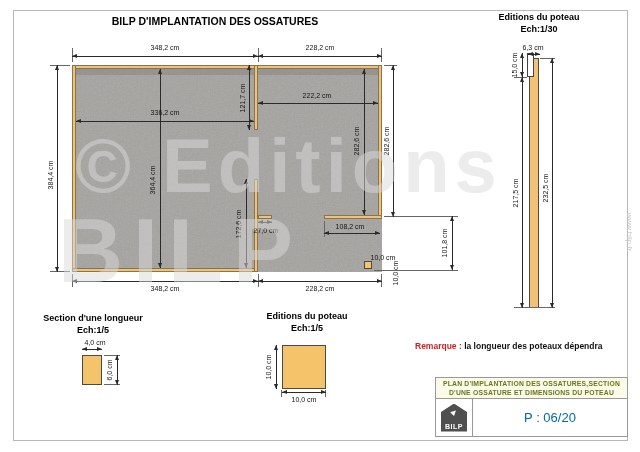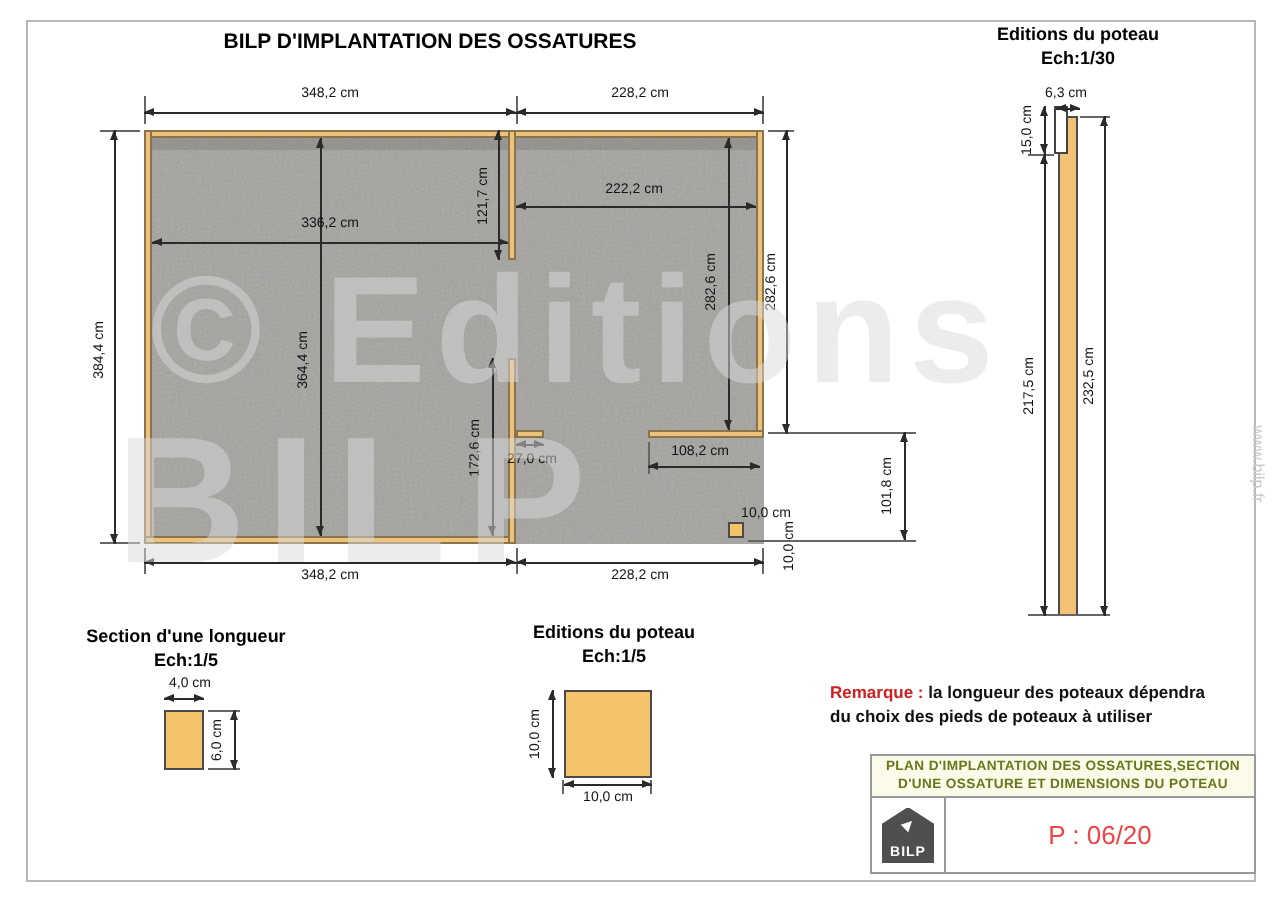--- a/index.html
+++ b/index.html
@@ -39,21 +39,21 @@
   .remark-red { color:#CC2222; }
   .tblock { position:absolute; border:1px solid #999; background:#fff; display:flex;
           flex-direction:column; z-index:12; }
   .tb-head { height:21px; background:#FCFBEA; border-bottom:1px solid #999; color:#66791A;
           font-weight:bold; font-size:6.8px; text-align:center; display:flex;
           flex-direction:column; justify-content:center; line-height:1.35; letter-spacing:0.2px; }
   .tb-body { flex:1; display:flex; }
   .tb-cell { display:flex; align-items:center; justify-content:center; }
   .tb-logo-cell { width:37px; border-right:1px solid #999; }
   .tb-scale { width:80px; border-right:1px solid #999; font-size:13px; color:#1a1a1a; }
-  .tb-page  { flex:1; font-size:13px; color:#ef4444; }
+  .tb-page  { flex:1; font-size:13px; color:#0369a1; }
   .logo-pent { width:26px; height:28px; background:#4F4F4F; position:relative;
           clip-path:polygon(50% 0, 100% 30%, 100% 100%, 0 100%, 0 30%); }
   .logo-arrow { position:absolute; top:4px; left:50%; transform:translateX(-50%) rotate(45deg);
           color:#fff; font-size:9px; line-height:1; }
   .logo-text { position:absolute; bottom:2px; left:0; right:0; text-align:center; color:#fff;
           font-weight:bold; font-size:7px; letter-spacing:0.5px; }
 </style>
 </head>
 <body>
 
@@ -161,21 +161,20 @@
 <div class="dv" style="left:276px;top:345px;height:44px"></div>
 <div class="vlbl" style="left:268px;top:367px">10,0 cm</div>
 <div class="dh" style="left:282px;top:392px;width:44px"></div>
 <div class="lbl" style="left:304px;top:399px">10,0 cm</div>
 <div class="ext" style="left:281px;top:390px;width:1px;height:7px"></div>
 <div class="ext" style="left:325px;top:390px;width:1px;height:7px"></div>
 
 <div class="remark" style="left:415px;top:341px;width:220px">
   <span class="remark-red">Remarque :</span>
   <span>la longueur des poteaux dépendra</span><br>
-  <span>du choix des pieds de poteaux à utiliser</span>
 </div>
 
 <div class="tblock" style="left:435px;top:377px;width:193px;height:60px">
   <div class="tb-head">
     <div>PLAN D'IMPLANTATION DES OSSATURES,SECTION</div>
     <div>D'UNE OSSATURE ET DIMENSIONS DU POTEAU</div>
   </div>
   <div class="tb-body">
     <div class="tb-cell tb-logo-cell">
       <div class="logo-pent">

